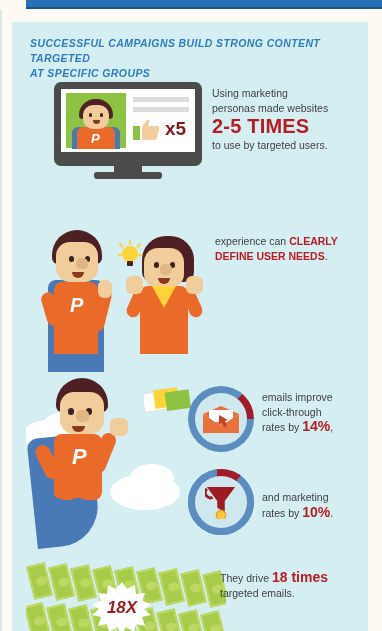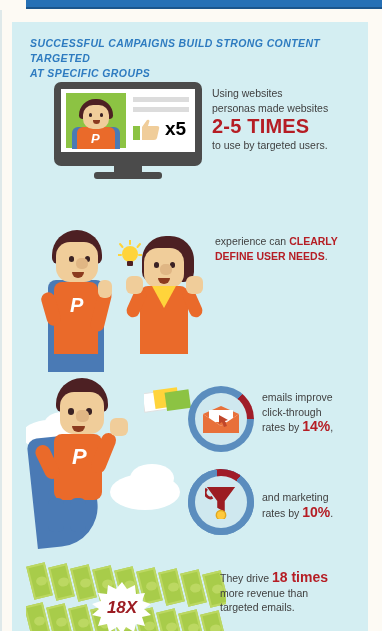--- a/index.html
+++ b/index.html
@@ -37,21 +37,21 @@
   .mon-frame{position:absolute;left:0;top:0;width:148px;height:84px;
     background:#4b4b4b;border-radius:7px;}
   .mon-screen{position:absolute;left:7px;top:7px;width:134px;height:63px;background:#fff;}
   .mon-neck{position:absolute;left:60px;top:84px;width:28px;height:8px;background:#4b4b4b;}
   .mon-base{position:absolute;left:40px;top:90px;width:68px;height:7px;
     background:#4b4b4b;border-radius:3px;}
   .avatar-box{position:absolute;left:5px;top:4px;width:60px;height:55px;background:#8cc343;}
   .line1{position:absolute;left:72px;top:8px;width:56px;height:5px;background:#dcdcdc;}
   .line2{position:absolute;left:72px;top:18px;width:56px;height:5px;background:#dcdcdc;}
   .thumb{position:absolute;left:72px;top:30px;width:28px;height:22px;}
-  .x5{position:absolute;left:104px;top:29px;color:#000000;font-size:19px;font-weight:bold;}
+  .x5{position:absolute;left:104px;top:29px;color:#7f1d1d;font-size:19px;font-weight:bold;}
 
   
   .av-hair{position:absolute;left:13px;top:6px;width:34px;height:20px;background:#4d2023;border-radius:17px 17px 4px 4px;}
   .av-face{position:absolute;left:17px;top:12px;width:26px;height:24px;background:#f0cd9a;border-radius:10px;}
   .av-eye{position:absolute;width:3px;height:4px;background:#3a2224;border-radius:2px;top:20px;}
   .av-body{position:absolute;left:11px;top:34px;width:38px;height:22px;background:#ea6a2a;border-radius:6px 6px 0 0;}
   .av-cape{position:absolute;left:6px;top:34px;width:48px;height:22px;background:#4a7ab5;border-radius:6px 6px 0 0;}
   .av-p{position:absolute;left:25px;top:38px;color:#fff;font-weight:bold;font-style:italic;font-size:13px;}
 
   
@@ -120,21 +120,21 @@
           </svg>
         </div>
         <div class="x5">x5</div>
       </div>
     </div>
     <div class="mon-neck"></div>
     <div class="mon-base"></div>
   </div>
 
   <div class="txt" style="left:200px;top:64px;width:150px;">
-    <div>Using websites</div>
+    <div>Using marketing</div>
     <div>personas made websites</div>
     <div class="big" style="margin:4px 0 4px 0;">2-5 TIMES</div>
     <div>to use by targeted users.</div>
   </div>
 
   <div class="scene2">
 
     <div class="p-cape" style="left:16px;top:58px;width:56px;height:92px;border-radius:8px 8px 0 0;"></div>
     <div class="p-hair" style="left:20px;top:8px;width:50px;height:34px;border-radius:25px 25px 6px 6px;"></div>
     <div class="p-face" style="left:24px;top:20px;width:42px;height:40px;border-radius:14px;"></div>
@@ -285,17 +285,16 @@
         <path d="M30 0 L35 7 L43 3 L44 12 L53 11 L50 19 L59 22 L52 27 L59 33 L50 35 L53 44 L44 42 L42 50 L34 45 L30 52 L25 45 L17 50 L15 42 L6 44 L9 35 L0 33 L7 27 L0 22 L9 19 L6 11 L15 12 L16 3 L24 7 Z" fill="#ffffff"></path>
       </svg>
       <div class="burst-txt">18X</div>
     </div>
   </div>
 
   <div class="txt" style="left:208px;top:548px;width:145px;">
     <div>
       <span>They drive </span><span class="mid">18 times</span>
     </div>
-    <div>more revenue than</div>
     <div>targeted emails.</div>
   </div>
 
 </div>
 
 </body></html>

